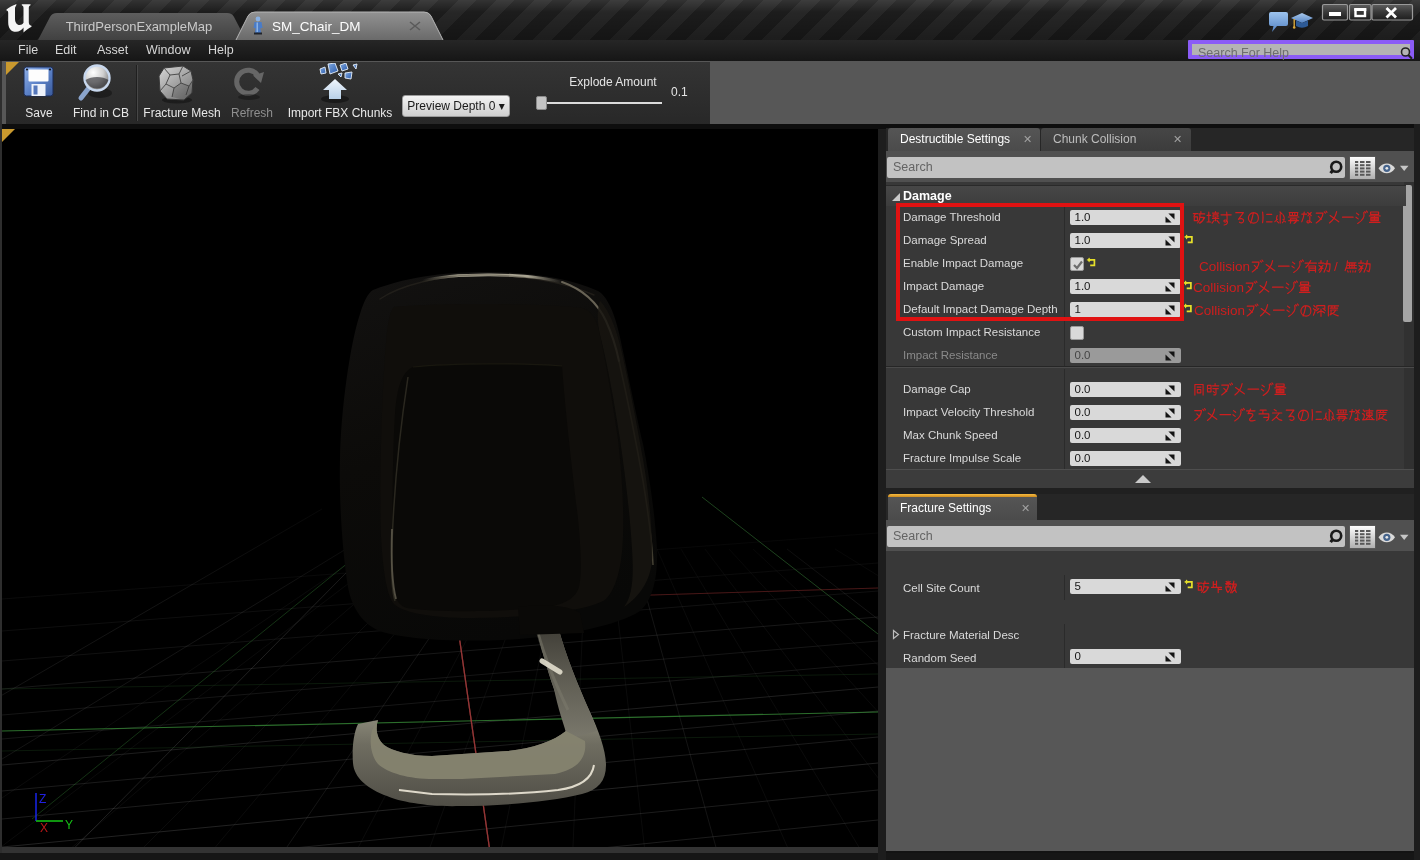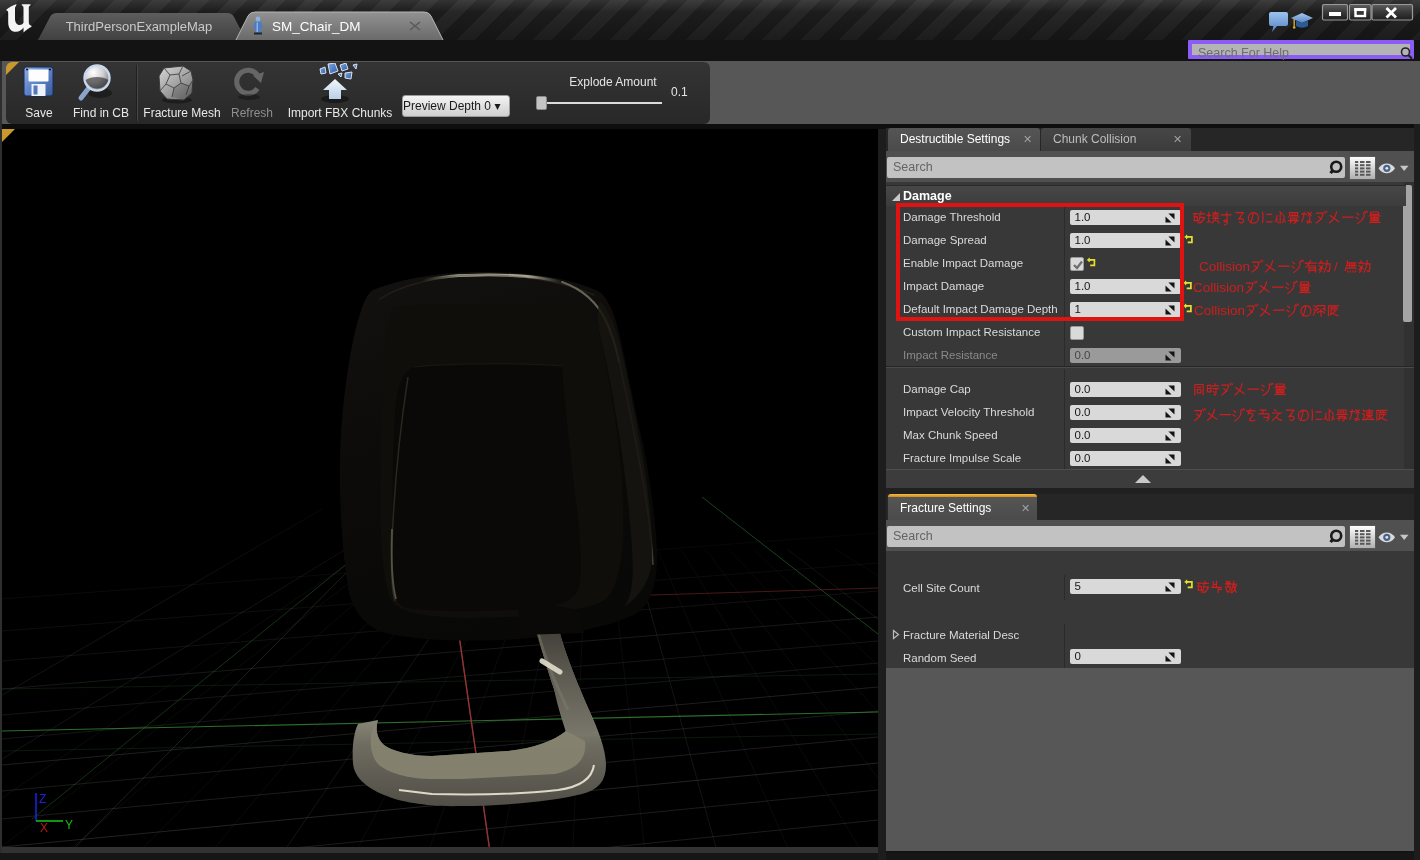--- a/index.html
+++ b/index.html
@@ -11,27 +11,27 @@
  background:repeating-linear-gradient(135deg,#272727 0 13px,#1c1c1c 13px 27px);}
 #titlebar .sheen{left:0;top:0;width:100%;height:100%;
  background:linear-gradient(180deg,rgba(255,255,255,.10),rgba(255,255,255,0) 30%,rgba(0,0,0,.25) 95%)}
 
 #menubar{left:0;top:40px;width:1420px;height:21px;background:linear-gradient(180deg,#262626,#161616)}
 #menubar .mi{position:absolute;top:0;height:21px;line-height:21px;color:#d6d6d6;font-size:12.5px}
 #helpbox{left:1188px;top:40px;width:226px;height:19px;background:#b4b4b4;border:4px solid #8b5cf6;border-radius:1px}
 #helpbox span{position:absolute;left:6px;top:1px;line-height:17px;font-size:12.5px;color:#6e6e6e}
 
 #toolrow{left:0;top:61px;width:1420px;height:63px;background:#575757}
-#toolpanel{left:6px;top:1px;width:704px;height:62px;border-radius:6px;
+#toolpanel{left:6px;top:1px;width:704px;height:62px;border-radius:0;
  background:linear-gradient(180deg,#343434,#282828);overflow:hidden}
 .ycorner{width:0;height:0;border-top:13px solid #c9992e;border-right:13px solid transparent}
 .tlabel{position:absolute;font-size:12px;color:#e8e8e8;text-align:center;top:44px;height:14px;line-height:14px}
 .vsep{position:absolute;top:3px;width:1px;height:56px;background:#1f1f1f;box-shadow:1px 0 0 #474747}
 #pdbtn{left:402px;top:34px;width:108px;height:22px;border-radius:3px;border:1px solid #9c9c9c;
- background:linear-gradient(180deg,#f4f4f4,#cfcfcf);color:#1a1a1a;font-size:12px;line-height:20px;text-align:left}
+ background:linear-gradient(180deg,#f4f4f4,#cfcfcf);color:#1a1a1a;font-size:12px;line-height:20px;text-align:center}
 #sepstrip{left:0;top:124px;width:1420px;height:5px;background:#0e0e0e}
 
 #viewport{left:2px;top:129px;width:876px;height:718px;background:#000}
 #vpbottom{left:2px;top:847px;width:876px;height:6px;background:#333}
 #botstrip{left:0;top:853px;width:1420px;height:7px;background:#161616}
 #leftframe{left:0;top:61px;width:2px;height:792px;background:#2e2e2e}
 #gutter{left:878px;top:129px;width:8px;height:731px;background:#1d1d1d}
 #rightframe{left:1414px;top:124px;width:6px;height:736px;background:#1d1d1d}
 
 #rpanel{left:886px;top:128px;width:528px;height:723px;background:#262626}
@@ -111,20 +111,27 @@
           <stop offset="0.5" stop-color="#383838"></stop>
           <stop offset="1" stop-color="#1e1e1e"></stop>
         </linearGradient>
 <linearGradient id="hfade" x1="0" y1="0" x2="0" y2="1">
           <stop offset="0" stop-color="#000" stop-opacity="0.95"></stop>
           <stop offset="0.6" stop-color="#000" stop-opacity="0.6"></stop>
           <stop offset="1" stop-color="#000" stop-opacity="0"></stop>
         </linearGradient>
       </defs>
 </svg>
+ <div class="abs" id="menubar">
+   <span class="mi" style="left:18px">File</span>
+      <span class="mi" style="left:55px">Edit</span>
+   <span class="mi" style="left:97px">Asset</span>
+      <span class="mi" style="left:146px">Window</span>
+   <span class="mi" style="left:208px">Help</span>
+ </div>
  <div class="abs" id="helpbox">
       <span>Search For Help</span>
       <svg class="abs" style="left:207px;top:2px" width="15" height="15" viewBox="0 0 15 15">
         <circle cx="6.5" cy="6" r="4" fill="none" stroke="#222" stroke-width="1.6"></circle>
         <path d="M9.3,9 L13,12.8" stroke="#222" stroke-width="2.2"></path>
       </svg>
     </div>
  <div class="abs" id="toolrow">
   <div class="abs" id="toolpanel">
     <div class="abs ycorner" style="left:0;top:0"></div>

